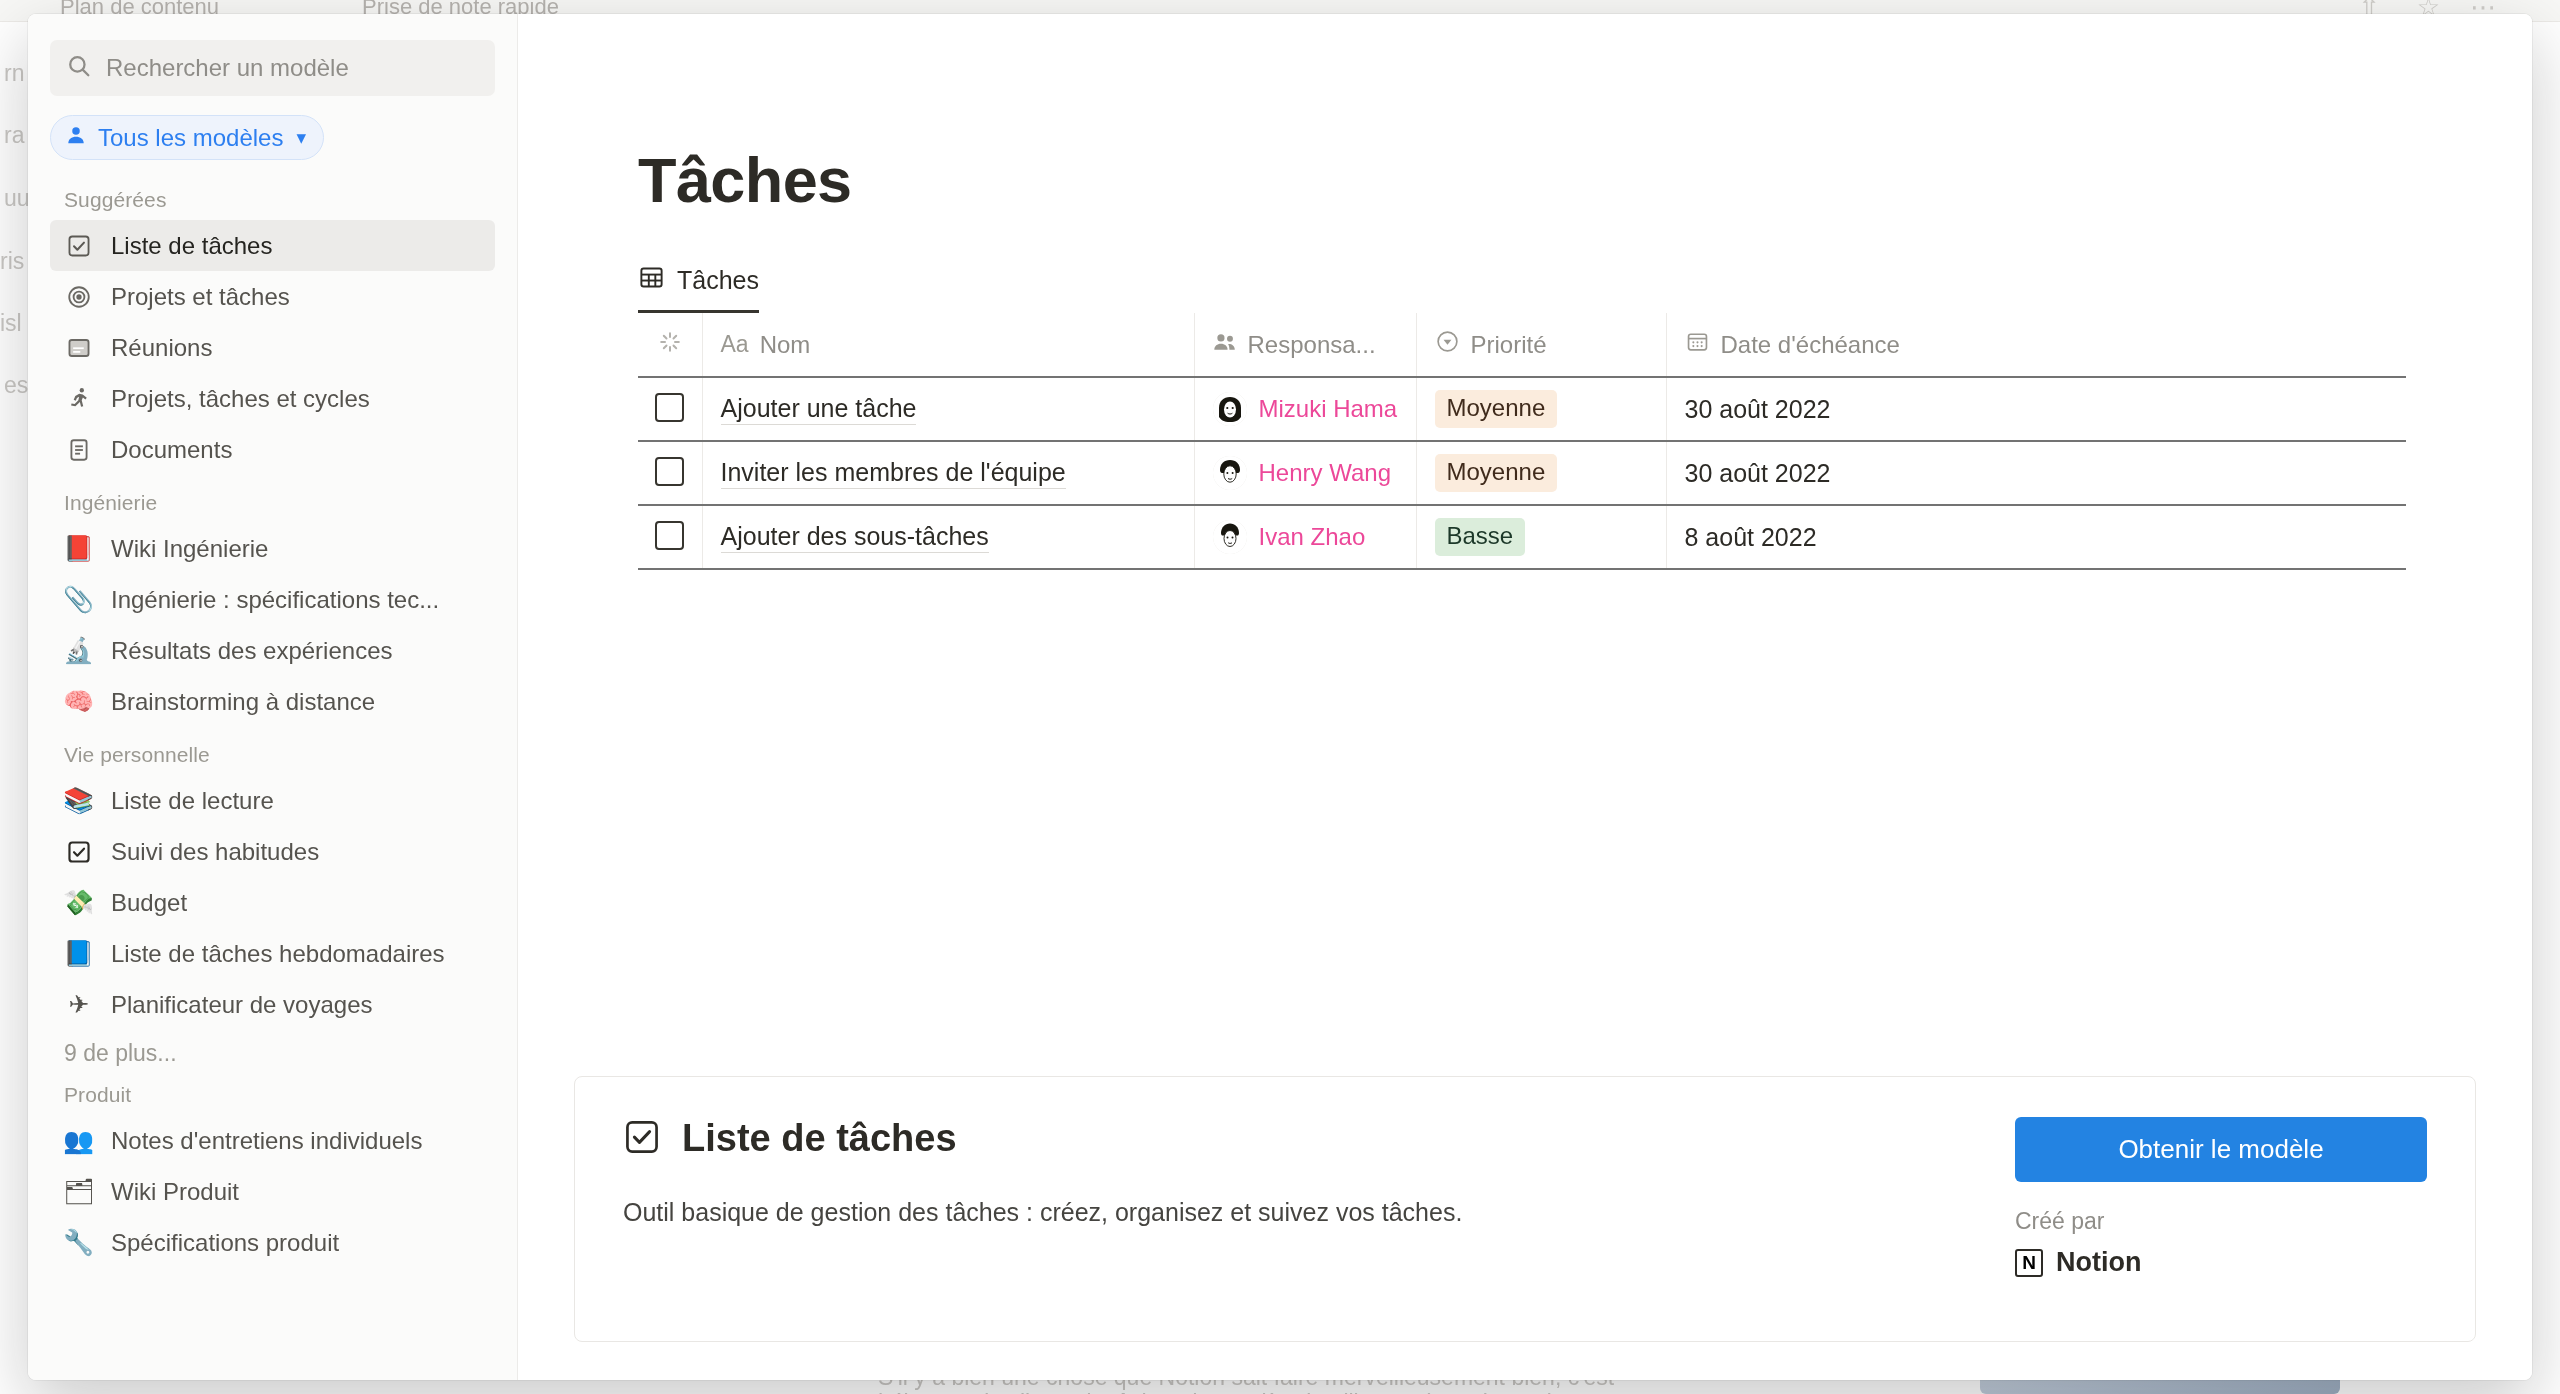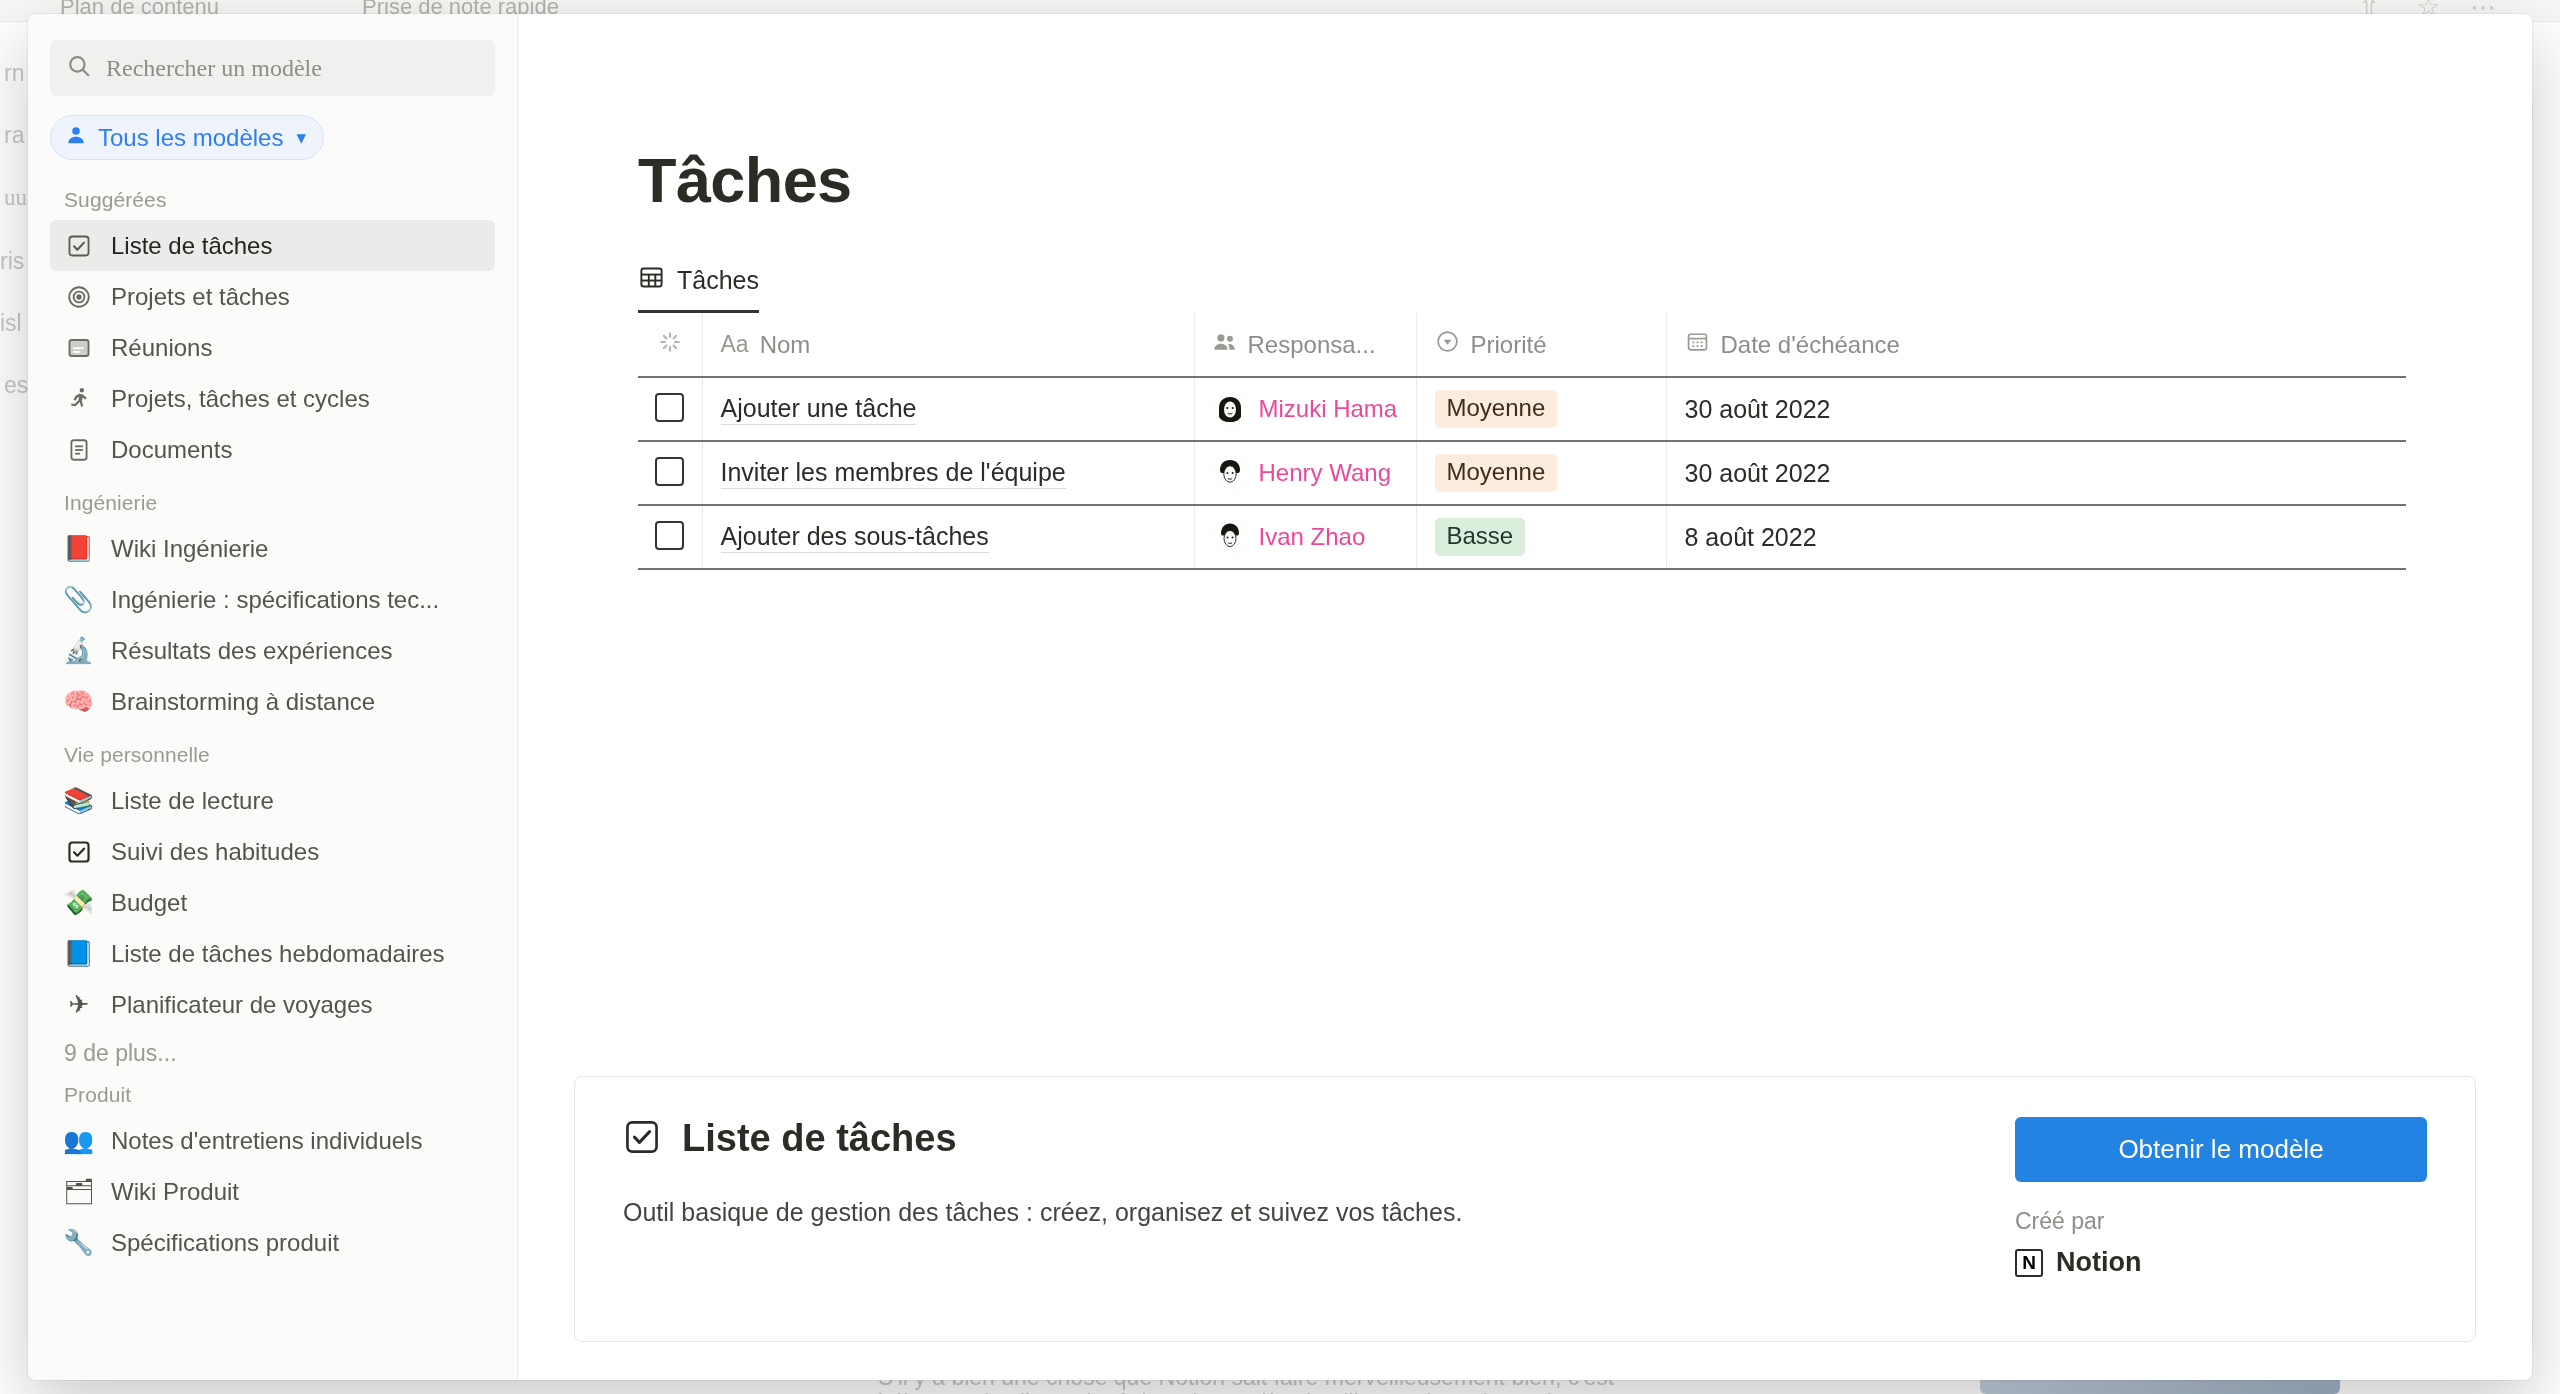--- a/index.html
+++ b/index.html
@@ -69,21 +69,21 @@
     border-radius: 7px;
     display: flex; align-items: center;
     padding: 0 16px;
     gap: 14px;
     margin-bottom: 19px;
   }
   .search-box svg { flex: 0 0 auto; }
   .search-input {
     border: none; outline: none; background: transparent;
     font-size: 24px;
-    font-family: Liberation Serif, serif;
+    font-family: Liberation Sans, sans-serif;
     color: #701a75;
     width: 100%;
   }
   .search-input::placeholder { color: #8f8d88; }
 
   .filter-pill {
     display: inline-flex; align-items: center; gap: 11px;
     height: 45px;
     padding: 0 17px 0 14px;
     border-radius: 23px;
@@ -262,21 +262,21 @@
 <div id="backdrop">
   <div class="bg-topbar"></div>
   <span class="bg-topbar-label" style="left:60px;top:-6px;">Plan de contenu</span>
   <span class="bg-topbar-label" style="left:362px;top:-6px;">Prise de note rapide</span>
   <span class="bg-icon" style="right:180px;top:-8px;">⇧</span>
   <span class="bg-icon" style="right:120px;top:-8px;">☆</span>
   <span class="bg-icon" style="right:64px;top:-8px;">⋯</span>
 
   <span class="bg-text" style="left:4px;top:60px;">rn</span>
   <span class="bg-text" style="left:4px;top:122px;">ra</span>
-  <span class="bg-text" style="left:4px;top:185px;font-family:Liberation Serif, serif;">uu</span>
+  <span class="bg-text" style="left:4px;top:185px;">uu</span>
   <span class="bg-text" style="left:0px;top:248px;">ris</span>
   <span class="bg-text" style="left:0px;top:310px;">isl</span>
   <span class="bg-text" style="left:4px;top:372px;">es</span>
 
   <span class="bg-text" style="left:878px;top:1364px;">S'il y a bien une chose que Notion sait faire merveilleusement bien, c'est</span>
   <span class="bg-text" style="left:878px;top:1390px;">héberger des listes de tâches de manière intelligente (parmi tant d'autres</span>
 
   <div class="bg-photo" style="left:1980px;top:1330px;width:360px;height:64px;"></div>
 </div>
 

